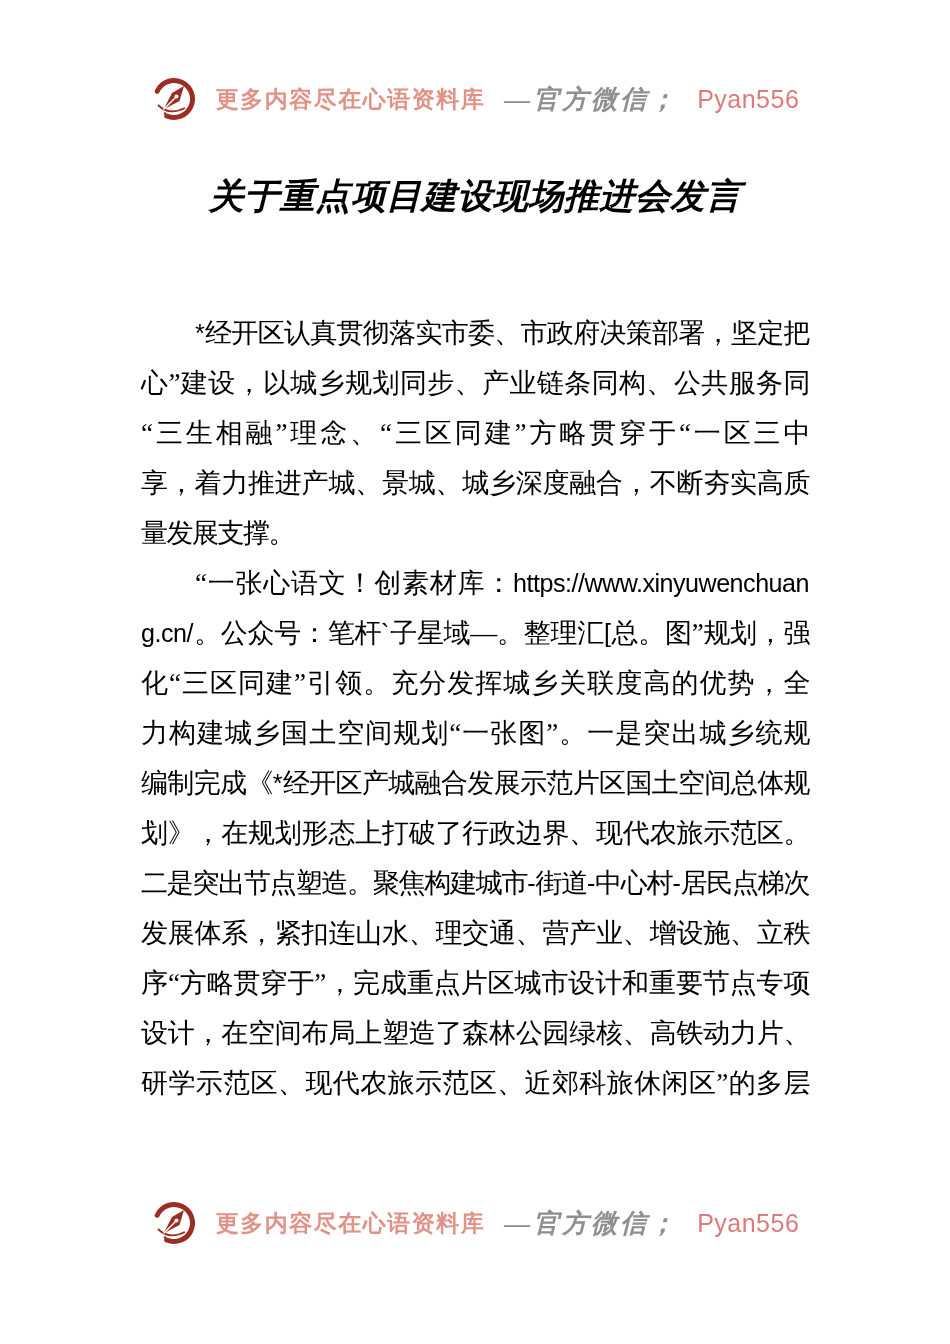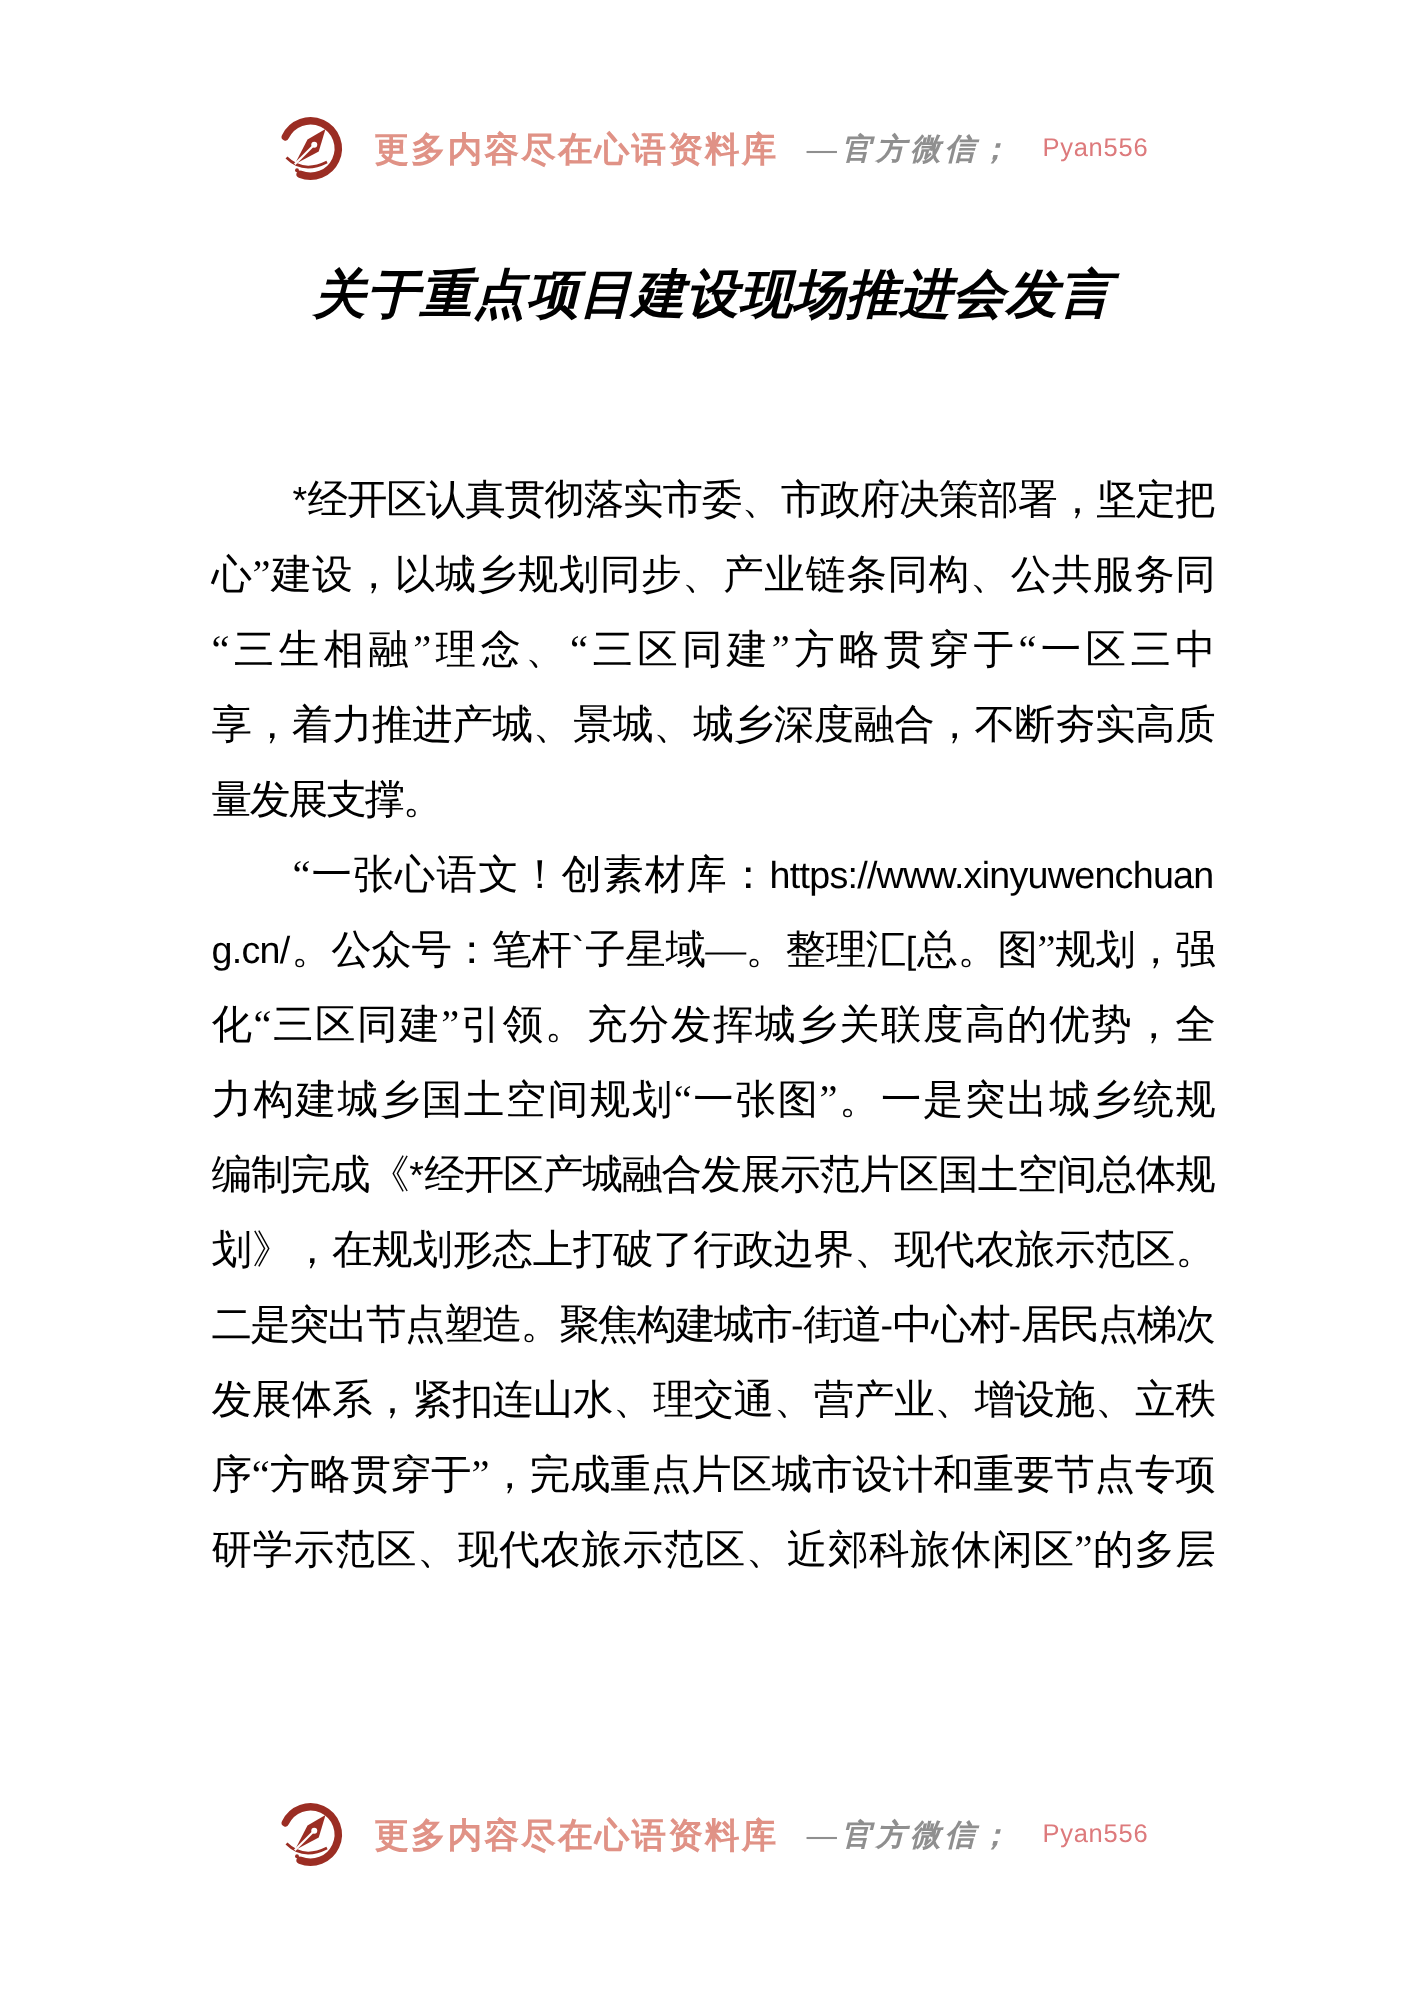--- a/index.html
+++ b/index.html
@@ -17,26 +17,26 @@
     gap:19px;height:50px;
   }
   .wm.header{top:74px;}
   .wm.footer{top:1198px;}
   .wm-logo{width:46px;height:46px;flex:0 0 auto;display:block;}
   .wm-red{
     font-size:23px;color:var(--wm-main,#e09286);
     letter-spacing:1.5px;font-weight:600;
   }
   .wm-gray{
-    font-size:20px;color:var(--wm-gray,#8f8f8f);
+    font-size:26px;color:var(--wm-gray,#8f8f8f);
     letter-spacing:3px;font-weight:600;font-style:italic;
   }
   .wm-id{
     font-family:"Liberation Sans","DejaVu Sans",sans-serif;
-    font-size:17px;color:var(--wm-id,#dd7a7c);letter-spacing:0.5px;
+    font-size:25px;color:var(--wm-id,#dd7a7c);letter-spacing:0.5px;
   }
   
   .doc-title{
     position:absolute;top:162px;left:0;width:100%;
     margin:0;text-align:center;
     font-size:35px;line-height:70px;font-weight:bold;
     color:var(--title-color,#000);
     letter-spacing:0.5px;
     font-style:italic;
   }
@@ -90,20 +90,21 @@
       <div class="ln endln">量发展支撑。</div>
       <div class="ln ind">“一张心语文！创素材库：<span class="latin">https://www.xinyuwenchuan</span></div>
       <div class="ln"><span class="latin">g.cn/</span>。公众号：笔杆<span class="latin">`</span>子星域—。整理汇<span class="latin">[</span>总。图”规划，强</div>
       <div class="ln">化“三区同建”引领。充分发挥城乡关联度高的优势，全</div>
       <div class="ln">力构建城乡国土空间规划“一张图”。一是突出城乡统规</div>
       <div class="ln">编制完成《<span class="latin">*</span>经开区产城融合发展示范片区国土空间总体规</div>
       <div class="ln">划》，在规划形态上打破了行政边界、现代农旅示范区。</div>
       <div class="ln">二是突出节点塑造。聚焦构建城市<span class="latin">-</span>街道<span class="latin">-</span>中心村<span class="latin">-</span>居民点梯次</div>
       <div class="ln">发展体系，紧扣连山水、理交通、营产业、增设施、立秩</div>
       <div class="ln">序“方略贯穿于”，完成重点片区城市设计和重要节点专项</div>
+      <div class="ln">设计，在空间布局上塑造了森林公园绿核、高铁动力片、</div>
       <div class="ln">研学示范区、现代农旅示范区、近郊科旅休闲区”的多层</div>
     </div>
 
   <div class="wm footer">
     <span class="wm-logo">
       <svg width="46" height="46" viewBox="0 0 46 46">
         <circle cx="23" cy="23" r="18.5" fill="none" class="logo-stroke" stroke="#9b2d23" stroke-width="5" stroke-dasharray="86 31" stroke-linecap="round" transform="rotate(-155 23 23)"></circle>
         <path d="M7 29 q11 11 27 3" fill="none" class="logo-stroke" stroke="#9b2d23" stroke-width="1.8"></path>
         <path d="M33 10 L21 17 L12.5 33.5 L28.5 25 Z" class="logo-fill" fill="#9b2d23"></path>
         <line x1="12.5" y1="33.5" x2="25" y2="21" stroke="#ffffff" stroke-width="1.4"></line>

